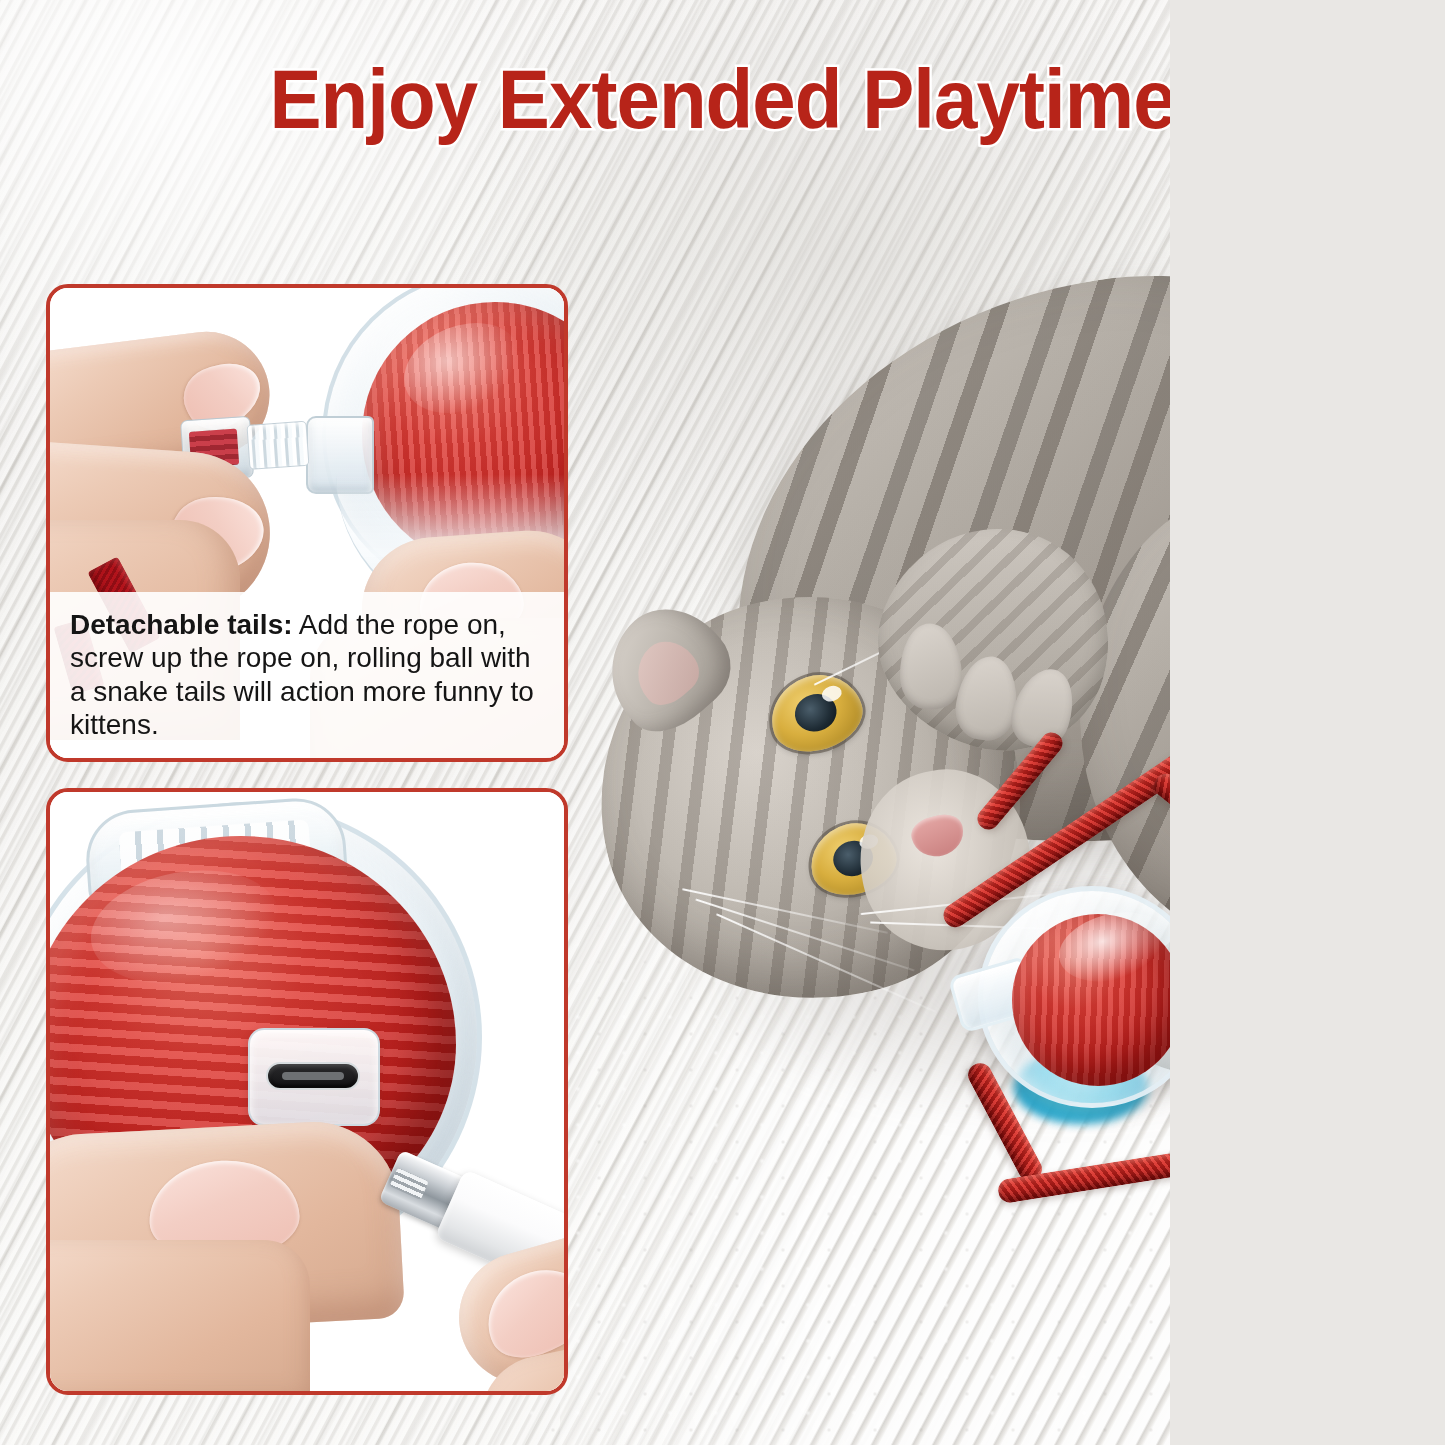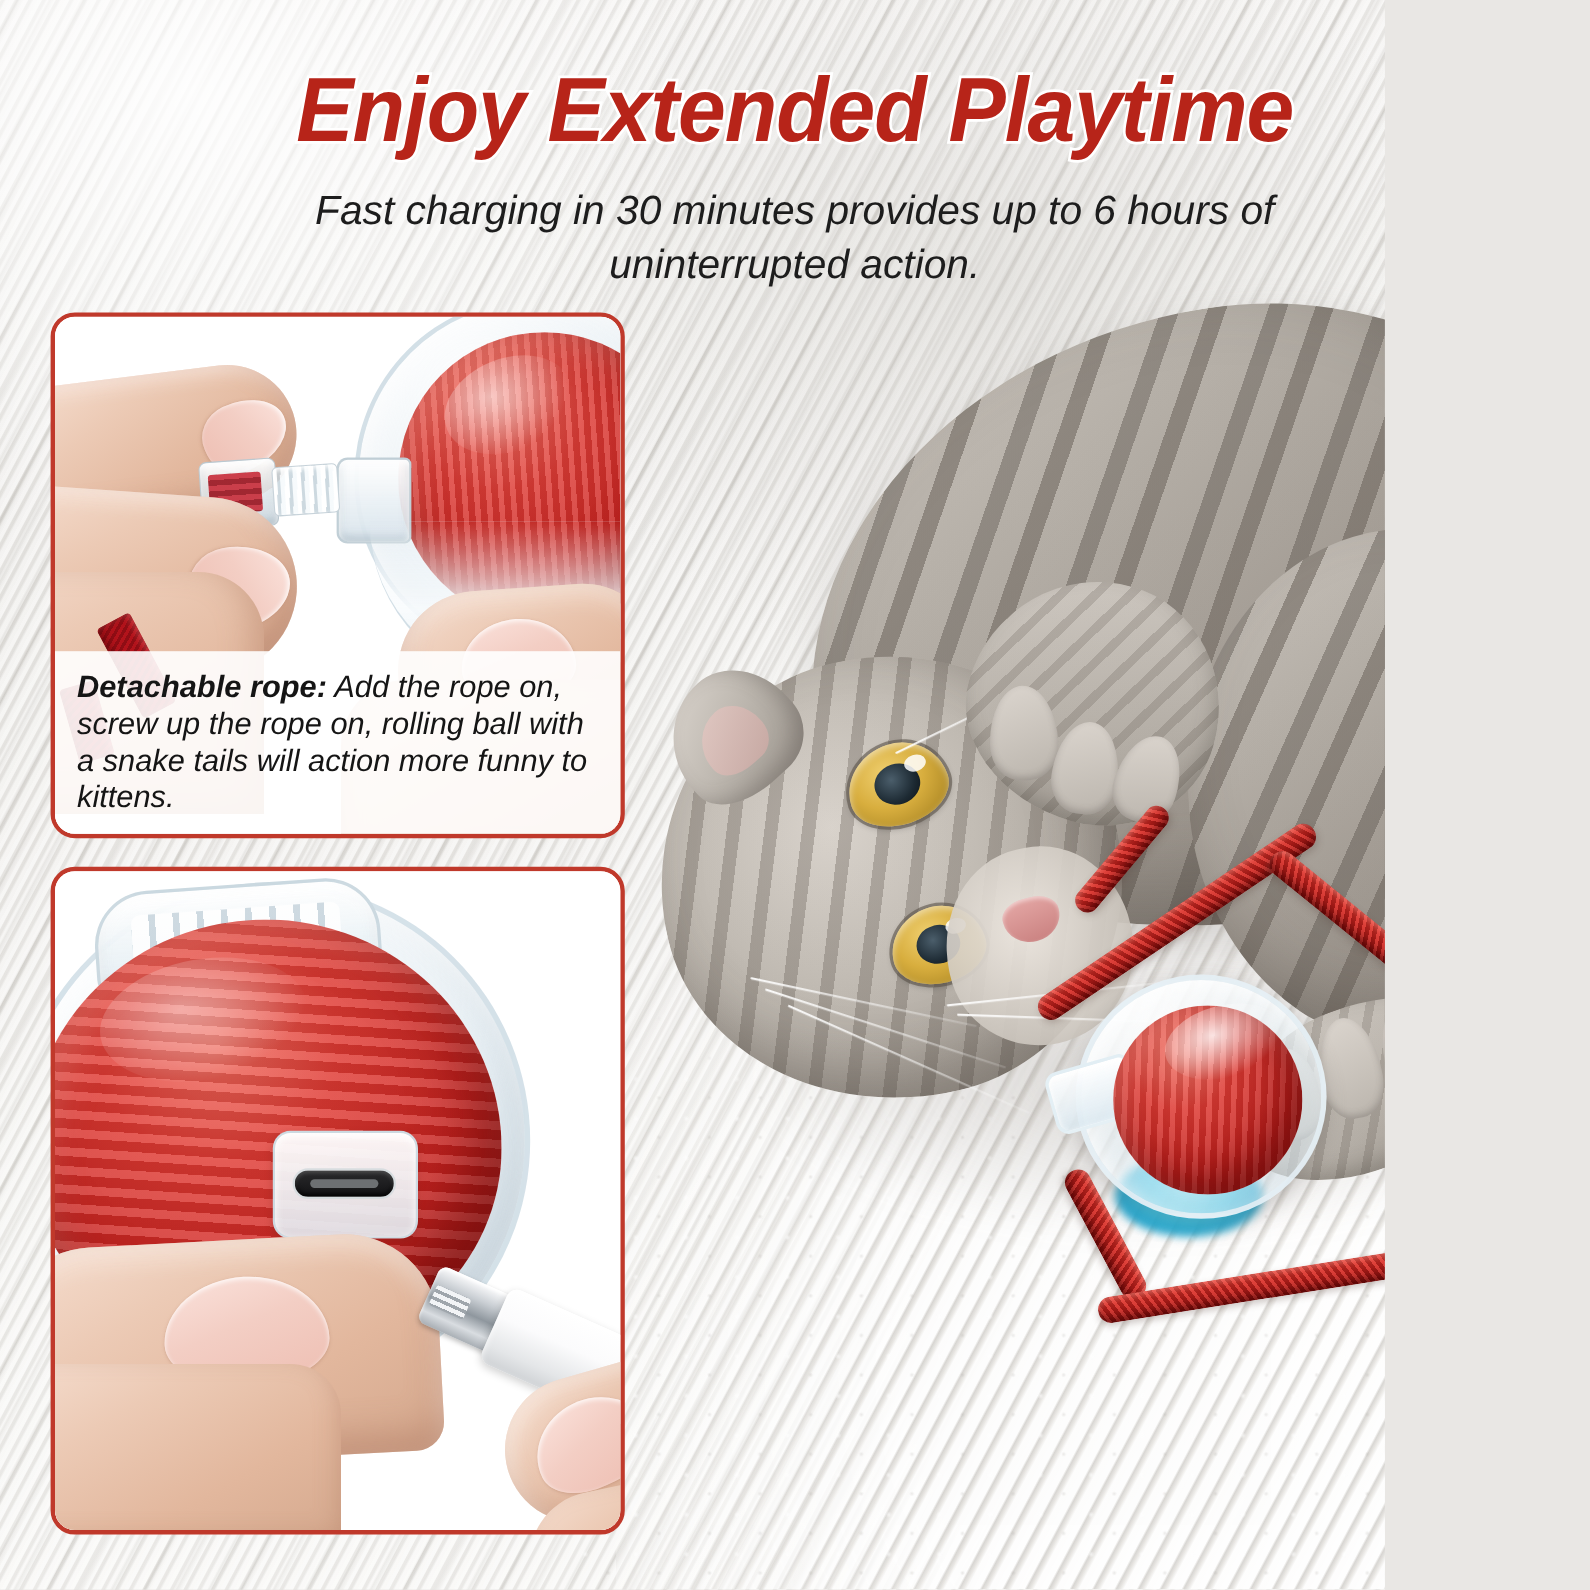--- a/index.html
+++ b/index.html
@@ -4,21 +4,21 @@
 <style>
   * { margin:0; padding:0; box-sizing:border-box; }
   html,body { width:1445px; height:1445px; overflow:hidden; }
   body {
     font-family:"Liberation Sans", sans-serif;
     background:#e9e7e4;
     position:relative;
   }
 
   
-  #stage { position:absolute; inset:0; width:1259px; height:1445px; overflow:hidden;font-style:italic; }
+  #stage { position:absolute; inset:0; width:1170px; height:1445px; overflow:hidden; }
 
   .carpet-base {
     position:absolute; inset:0;
     background:
       linear-gradient(180deg,#eceae7 0%, #e8e6e2 14%, #e4e2de 30%, #e9e7e3 55%, #efeeea 78%, #f3f2ef 100%);
   }
   
   .carpet-ribs {
     position:absolute; inset:-10%;
     background:
@@ -559,21 +559,20 @@
 
   <div class="carpet-base"></div>
   <div class="carpet-ribs"></div>
   <div class="carpet-ribs2"></div>
   <div class="carpet-nap"></div>
   <div class="carpet-plush"></div>
   <div class="carpet-tufts"></div>
 
   <div class="header">
     <div class="headline">Enjoy Extended Playtime</div>
-    <div class="subtitle">Fast charging in 30 minutes provides up to 6 hours of uninterrupted action.</div>
   </div>
 
   <div class="panel" id="panel-rope">
     <div class="panel-photo">
 
       <div class="rope-strap" id="p1-rope-a"></div>
 
       <div id="p1-shell"></div>
       <div id="p1-ball"></div>
       <div id="p1-ball-gloss"></div>
@@ -594,21 +593,21 @@
       <div class="skin" id="p1-palm"></div>
       <div class="rope-strap" id="p1-rope-b"></div>
       <div class="rope-strap" id="p1-rope-c"></div>
 
       <div class="skin" id="p1-rh-thumb">
         <div class="nail"></div>
       </div>
       <div class="skin" id="p1-rh-palm"></div>
 
       <div class="caption">
-        <b>Detachable rope:</b><span> Add the rope on, screw up the rope on, rolling ball with a snake tails will action more funny to kittens.</span>
+        <b>Detachable tails:</b><span> Add the rope on, screw up the rope on, rolling ball with a snake tails will action more funny to kittens.</span>
       </div>
     </div>
   </div>
 
   <div class="panel" id="panel-charge">
     <div class="panel-photo">
 
       <div id="p2-shell"></div>
       <div id="p2-cap"></div>
       <div id="p2-cap-slots"></div>

